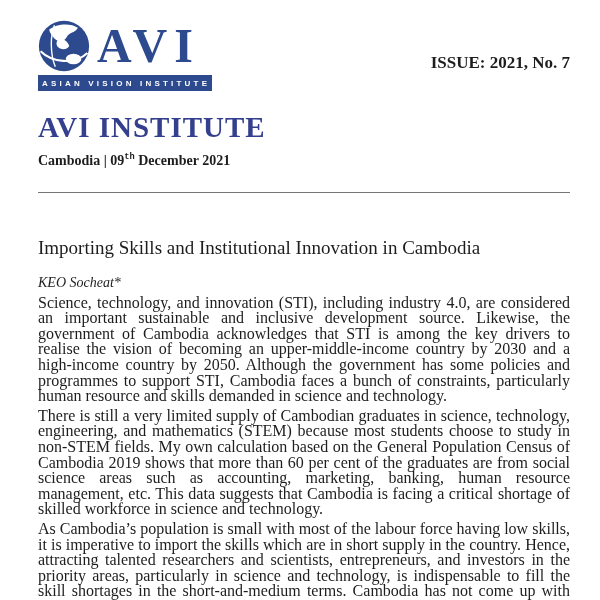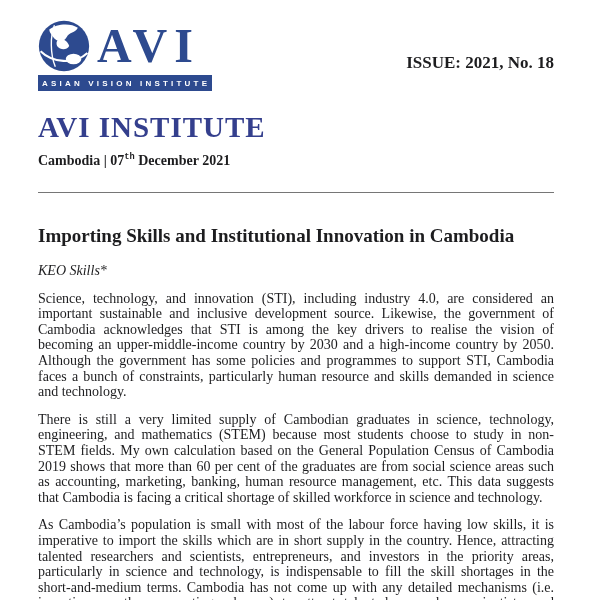--- a/index.html
+++ b/index.html
@@ -13,21 +13,21 @@
   body {
     width: 600px;
     height: 600px;
     overflow: hidden;
     font-family: "Liberation Serif", serif;
     color: var(--text-color);
   }
   .page {
     width: 600px;
     height: 600px;
-    padding: 20px 46px 0 38px;
+    padding: 20px 30px 0 38px;
   }
 
   
   .masthead-row {
     display: flex;
     justify-content: space-between;
     align-items: flex-start;
   }
   .logo {
     display: inline-flex;
@@ -86,33 +86,33 @@
     font-family: Liberation Mono, monospace;
   }
   .divider {
     border: none;
     border-top: 1px solid var(--divider-gray);
     margin-top: 23px;
   }
 
   
   .article-title {
-    margin-top: 32px;
-    font-weight: 700;
+    margin-top: 44px;
+    font-weight: 400;
     font-size: 19px;
     line-height: 1.2;
   }
   .author {
     margin-top: 15px;
     font-style: italic;
     font-size: 14px;
   }
   .body-paragraph {
-    margin-top: 12px;
-    font-size: 14px;
+    margin-top: 4px;
+    font-size: 16px;
     line-height: 15.6px;
     text-align: justify;
   }
 </style>
 </head>
 <body>
 
 <div class="page">
 
   <header class="masthead-row">
@@ -125,32 +125,32 @@
             <path d="M23,23 C28,20 34,24 36,30 C33,35 26,35 22,30 C21,27 21,25 23,23 Z" fill="#ffffff"></path>
             <ellipse cx="41" cy="45" rx="9" ry="6" fill="#ffffff"></ellipse>
             <path d="M3,36 C16,49 42,52 57,38" stroke="#ffffff" stroke-width="2.4" fill="none"></path>
             <path d="M19,6 C14,18 14,40 20,54" stroke="#ffffff" stroke-width="1.6" fill="none"></path>
           </svg>
         </span>
         <span class="logo-acronym">AVI</span>
       </div>
       <div class="logo-banner">ASIAN VISION INSTITUTE</div>
     </div>
-    <div class="issue">ISSUE: 2021, No. 18</div>
+    <div class="issue">ISSUE: 2021, No. 7</div>
   </header>
 
   <div class="series-title">AVI INSTITUTE</div>
 
   <div class="dateline">
-    <span>Cambodia | 07</span><sup>th</sup><span> December 2021</span>
+    <span>Cambodia | 09</span><sup>th</sup><span> December 2021</span>
   </div>
 
   <hr class="divider">
 
   <main>
     <h1 class="article-title">Importing Skills and Institutional Innovation in Cambodia</h1>
-    <div class="author">KEO Skills*</div>
+    <div class="author">KEO Socheat*</div>
     <p class="body-paragraph">Science, technology, and innovation (STI), including industry 4.0, are considered an important sustainable and inclusive development source. Likewise, the government of Cambodia acknowledges that STI is among the key drivers to realise the vision of becoming an upper-middle-income country by 2030 and a high-income country by 2050. Although the government has some policies and programmes to support STI, Cambodia faces a bunch of constraints, particularly human resource and skills demanded in science and technology.</p>
     <p class="body-paragraph">There is still a very limited supply of Cambodian graduates in science, technology, engineering, and mathematics (STEM) because most students choose to study in non-STEM fields. My own calculation based on the General Population Census of Cambodia 2019 shows that more than 60 per cent of the graduates are from social science areas such as accounting, marketing, banking, human resource management, etc. This data suggests that Cambodia is facing a critical shortage of skilled workforce in science and technology.</p>
     <p class="body-paragraph">As Cambodia’s population is small with most of the labour force having low skills, it is imperative to import the skills which are in short supply in the country. Hence, attracting talented researchers and scientists, entrepreneurs, and investors in the priority areas, particularly in science and technology, is indispensable to fill the skill shortages in the short-and-medium terms. Cambodia has not come up with any detailed mechanisms (i.e. incentive or other supporting schemes) to attract talented researchers, scientists, and entrepreneurs.</p>
   </main>
 
 </div>
 
 </body></html>

